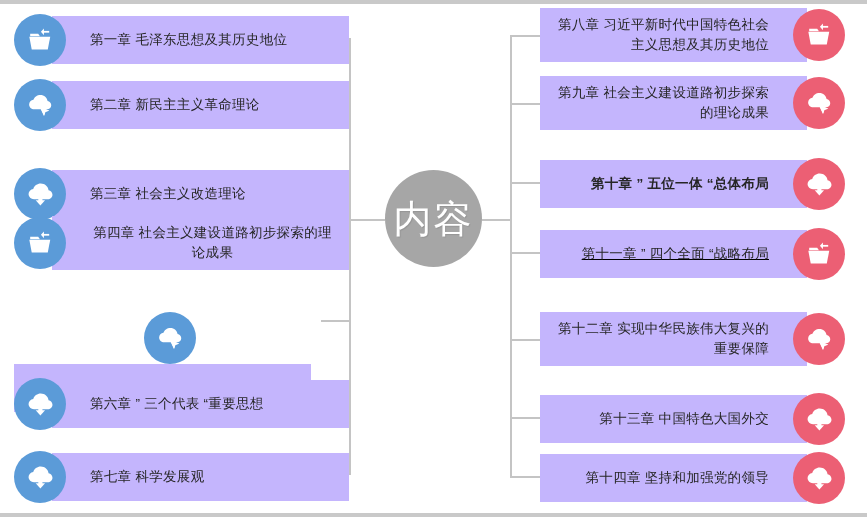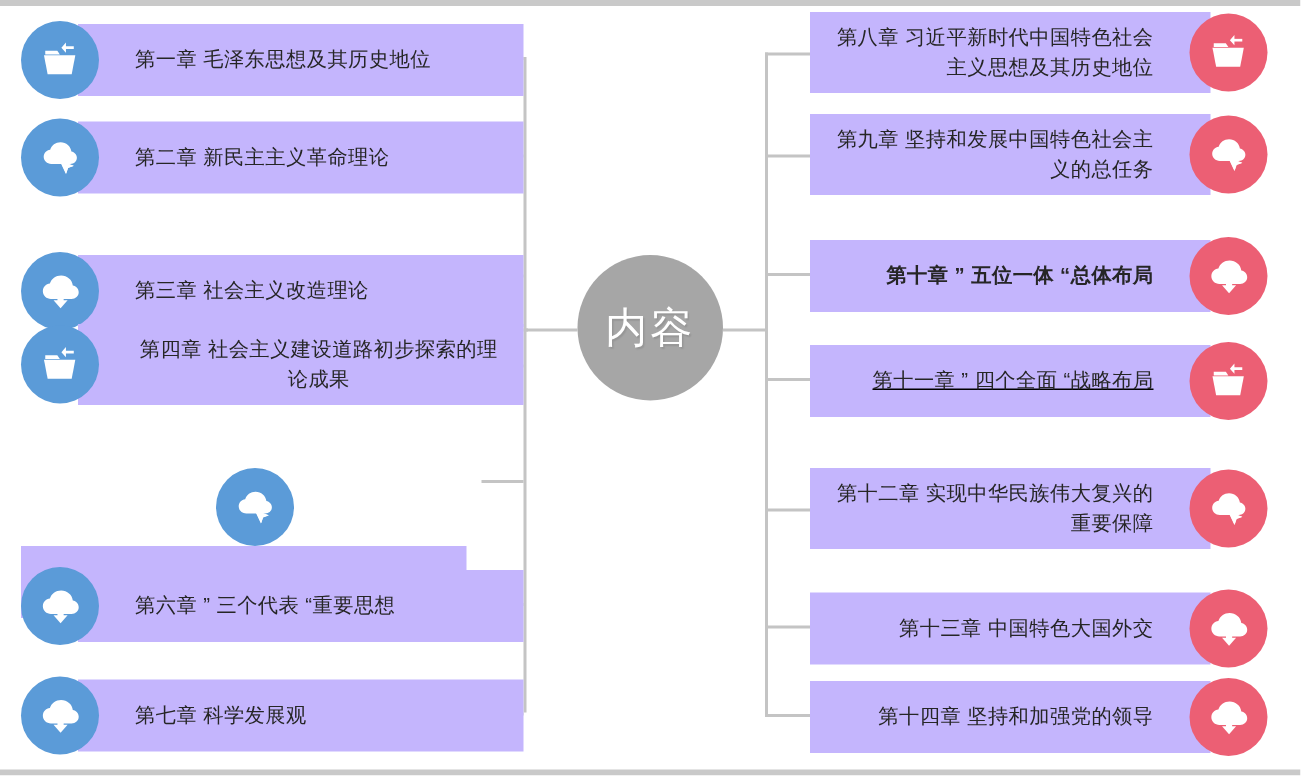--- a/index.html
+++ b/index.html
@@ -26,21 +26,21 @@
     position:absolute;
     left:385px;top:170px;
     width:97px;height:97px;
     border-radius:50%;
     background:#a6a6a6;
     display:flex;align-items:center;justify-content:center;
     z-index:5;
   }
   .center-label{
     color:#ffffff;
-    font-size:28px;
+    font-size:38px;
     letter-spacing:2px;
     font-weight:400;
     line-height:1;
     text-shadow:1px 1px 1px rgba(0,0,0,.10);
   }
 
   
   .topic{
     position:absolute;
     display:flex;
@@ -238,21 +238,21 @@
       </div>
       <div class="topic right two-line" style="top: 76px;">
         <div class="badge pink">
           <svg width="30" height="30" viewBox="0 0 32 32" aria-hidden="true">
             <path fill="#fff" d="M9.8 20.6c-3 0-5.4-2.3-5.4-5.1 0-2.6 2-4.7 4.6-5 .9-3.1 3.9-5.3 7.4-5.3 4 0 7.3 2.9 7.7 6.6 2.2.4 3.9 2.2 3.9 4.4 0 2.5-2.1 4.4-4.7 4.4z"></path>
             <path fill="#fff" d="M16.1 18.4l9.6 3.7-3.9 1.3-1.4 4.1z" stroke="#ec5f74" stroke-width="0"></path>
             <path fill="#fff" d="M15.6 17.9l10.3 4-4.2 1.4-1.5 4.4z"></path>
           </svg>
         </div>
         <div class="label-box">
-          <span>第九章  坚持和发展中国特色社会主义的总任务</span>
+          <span>第九章  社会主义建设道路初步探索的理论成果</span>
         </div>
       </div>
       <div class="topic right" style="top: 158px; font-weight: bold;">
         <div class="badge pink">
           <svg width="30" height="30" viewBox="0 0 32 32" aria-hidden="true">
             <path fill="#fff" d="M9.6 21.6c-3.2 0-5.8-2.5-5.8-5.5 0-2.8 2.2-5.1 5-5.4 1-3.4 4.2-5.8 8-5.8 4.3 0 7.9 3.1 8.3 7.1 2.4.4 4.2 2.4 4.2 4.8 0 2.7-2.3 4.8-5.1 4.8z"></path>
             <path fill="#fff" d="M14.2 18.6h4.4v5.1h-4.4z"></path>
             <path fill="#fff" d="M11.4 22.6h10l-5 5.6z"></path>
           </svg>
         </div>

